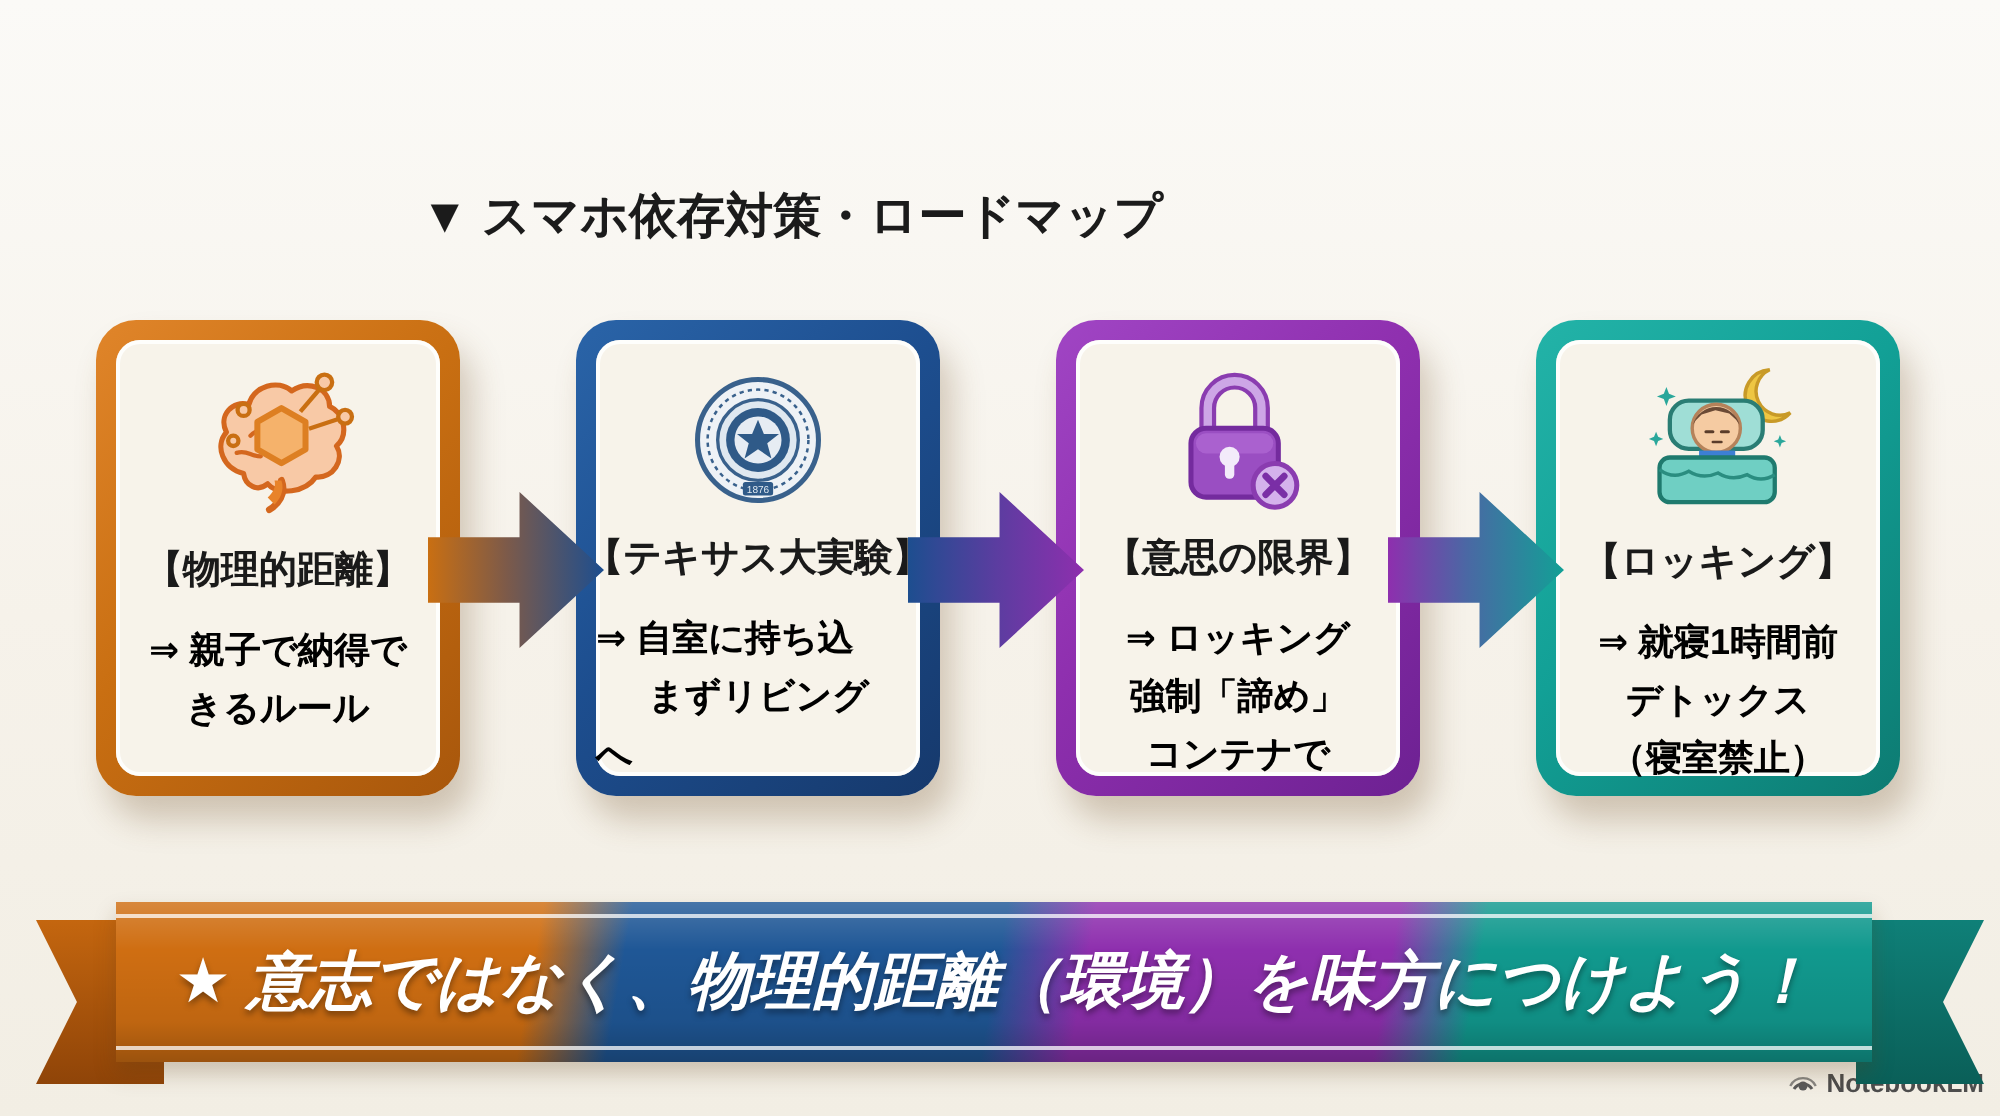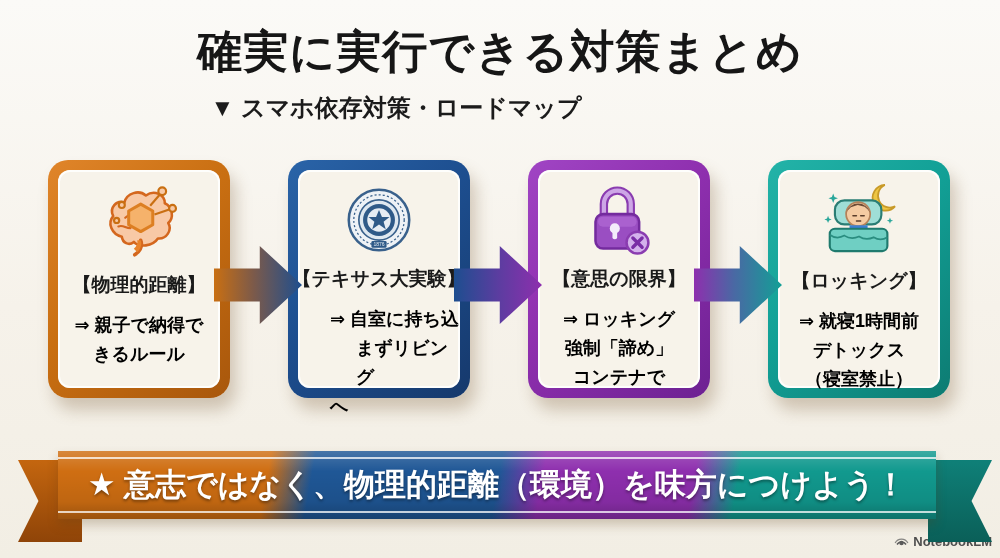--- a/index.html
+++ b/index.html
@@ -32,44 +32,45 @@
   .card4{left:768px;background:linear-gradient(135deg,#23b3a8 0%,#12a096 45%,#0d7b72 100%);}
   .card-inner{
     width:100%;height:100%;background:#f7f3ea;border-radius:12px;
     box-shadow:inset 0 0 0 2px rgba(255,255,255,.85);
     display:flex;flex-direction:column;align-items:center;
     padding-top:8px;box-sizing:border-box;
   }
   .card-icon{height:90px;display:flex;align-items:center;justify-content:center;}
   .card-label{font-size:19px;font-weight:900;color:#1a1a1a;margin-top:4px;white-space:nowrap;}
   .card-body{margin-top:13px;font-size:18px;font-weight:800;line-height:29px;color:#000000;text-align:center;width:100%;}
-  .card-body.left{text-align:left;padding-left:32px;box-sizing:border-box;}
+  .card-body.left{text-align:left;padding-left:0;box-sizing:border-box;}
   .card-body.left .indent{margin-left:26px;}
   
   .arrow{
     position:absolute;top:246px;width:88px;height:78px;z-index:5;
     clip-path:polygon(0% 29%,52% 29%,52% 0%,100% 50%,52% 100%,52% 71%,0% 71%);
   }
   .arrow1{left:214px;background:linear-gradient(90deg,#c96f12,#7c5a4a 45%,#1d4e8f);}
   .arrow2{left:454px;background:linear-gradient(90deg,#1d4e8f,#5b3da0 50%,#8e2fae);}
   .arrow3{left:694px;background:linear-gradient(90deg,#8e2fae,#4a68a4 45%,#12a096);}
   
   .ribbon-tail{position:absolute;top:460px;width:64px;height:82px;z-index:1;}
   .tail-left{
     left:18px;background:linear-gradient(180deg,#c4660f,#8f4408);
     clip-path:polygon(0% 0%,100% 0%,100% 100%,0% 100%,32% 50%);
   }
   .tail-right{
     left:928px;background:linear-gradient(180deg,#0f8078,#0a5f58);
     clip-path:polygon(0% 0%,100% 0%,68% 50%,100% 100%,0% 100%);
   }
   .ribbon{
-    position:absolute;left:58px;top:451px;width:878px;height:68px;z-index:3;
+    position:absolute;left:58px;top:451px;width:878px;height:80px;z-index:3;
     background:linear-gradient(100deg,#cf6e12 0%,#cf6e12 24%,#1f5796 29%,#1f5796 50%,#8e2fae 55%,#8e2fae 72%,#11998e 77%,#11998e 100%);
     box-shadow:0 6px 10px rgba(90,60,20,.25);
+    font-style:italic;
   }
   .ribbon .shade{
     position:absolute;inset:0;
     background:linear-gradient(180deg,rgba(255,255,255,.18) 0%,rgba(255,255,255,0) 30%,rgba(0,0,0,.08) 75%,rgba(0,0,0,.25) 100%);
   }
   .ribbon .pinstripe{
     position:absolute;left:0;right:0;top:6px;bottom:6px;
     border-top:2px solid rgba(255,255,255,.75);
     border-bottom:2px solid rgba(255,255,255,.75);
   }
@@ -82,21 +83,20 @@
   .brand{
     position:absolute;right:8px;top:534px;display:flex;align-items:center;gap:4px;
     color:#4d4d4d;font-size:13px;font-weight:700;
   }
 </style>
 </head>
 <body>
 
 <div class="stage">
 
-  <div class="title">確実に実行できる対策まとめ</div>
   <div class="subtitle">▼ スマホ依存対策・ロードマップ</div>
 
   <div class="card card1">
     <div class="card-inner">
       <div class="card-icon">
         <svg width="86" height="86" viewBox="0 0 100 100">
           <path d="M30,66 C18,63 13,50 20,42 C15,32 24,23 33,26 C36,15 50,11 58,18 C68,11 80,17 80,27 C89,31 91,44 84,50 C89,58 82,69 72,68 C66,77 50,79 44,72 C38,77 31,73 30,66 Z" fill="#f8c9a6" stroke="#d4671e" stroke-width="3" stroke-linejoin="round"></path>
           <path d="M52,70 C55,78 50,84 45,87" fill="none" stroke="#d4671e" stroke-width="4" stroke-linecap="round"></path>
           <path d="M52,70 C54,76 51,81 48,84 L44,80 C47,77 49,74 48,70 Z" fill="#e8832a"></path>
           <path d="M34,44 C40,38 46,40 48,34" fill="none" stroke="#d4671e" stroke-width="2.5" stroke-linecap="round"></path>

